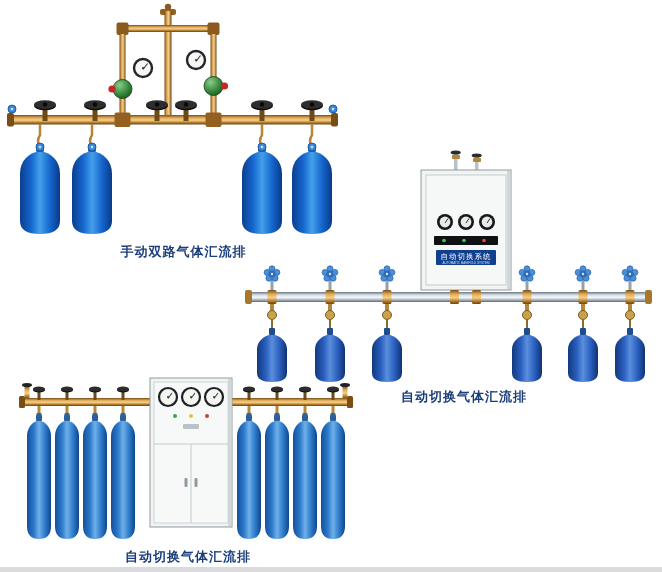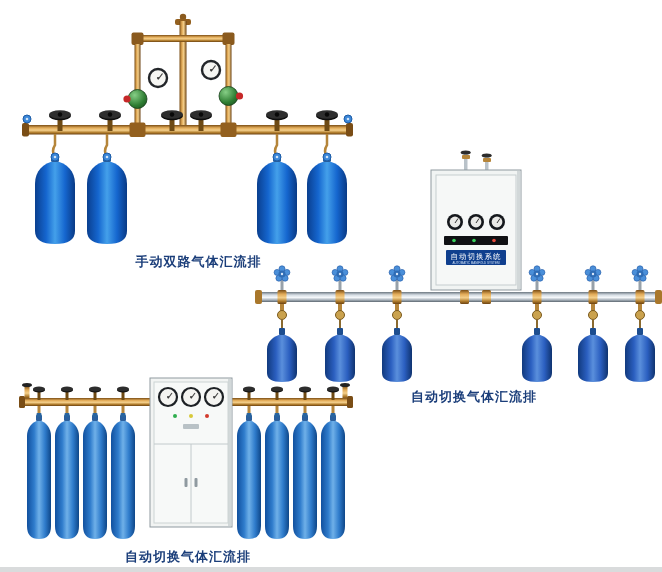--- a/index.html
+++ b/index.html
@@ -1,21 +1,21 @@
 <!DOCTYPE html>
 <html style="--caption-color: #1b3e7a;"><head>
 <meta charset="utf-8">
 <style>
   * { margin:0; padding:0; box-sizing:border-box; }
   html,body { background:#ffffff; }
   body { font-family:"Liberation Sans", sans-serif; }
   #stage { position:relative; width:662px; height:572px; background:#ffffff; overflow:hidden; }
   .scene { position:absolute; }
-  #scene1 { left:0;   top:11px;   width:345px; height:268px;margin-left:15px; }
-  #scene2 { left:255px; top:148px; width:407px; height:268px; }
+  #scene1 { left:0;   top:1px;   width:345px; height:268px; }
+  #scene2 { left:245px; top:148px; width:407px; height:268px; }
   #scene3 { left:15px;  top:372px; width:340px; height:196px; }
   .caption {
     position:absolute;
     font-size:13px; font-weight:bold;
     color:var(--caption-color, #1b3e7a);
     letter-spacing:1px; white-space:nowrap;
   }
   #scene1 .caption { top:242px; left:0; width:345px; text-align:center; padding-left:22px; }
   #scene2 .caption { top:240px; left:119px; width:200px; text-align:center; }
   #scene3 .caption { top:176px; left:73px;  width:200px; text-align:center; }

